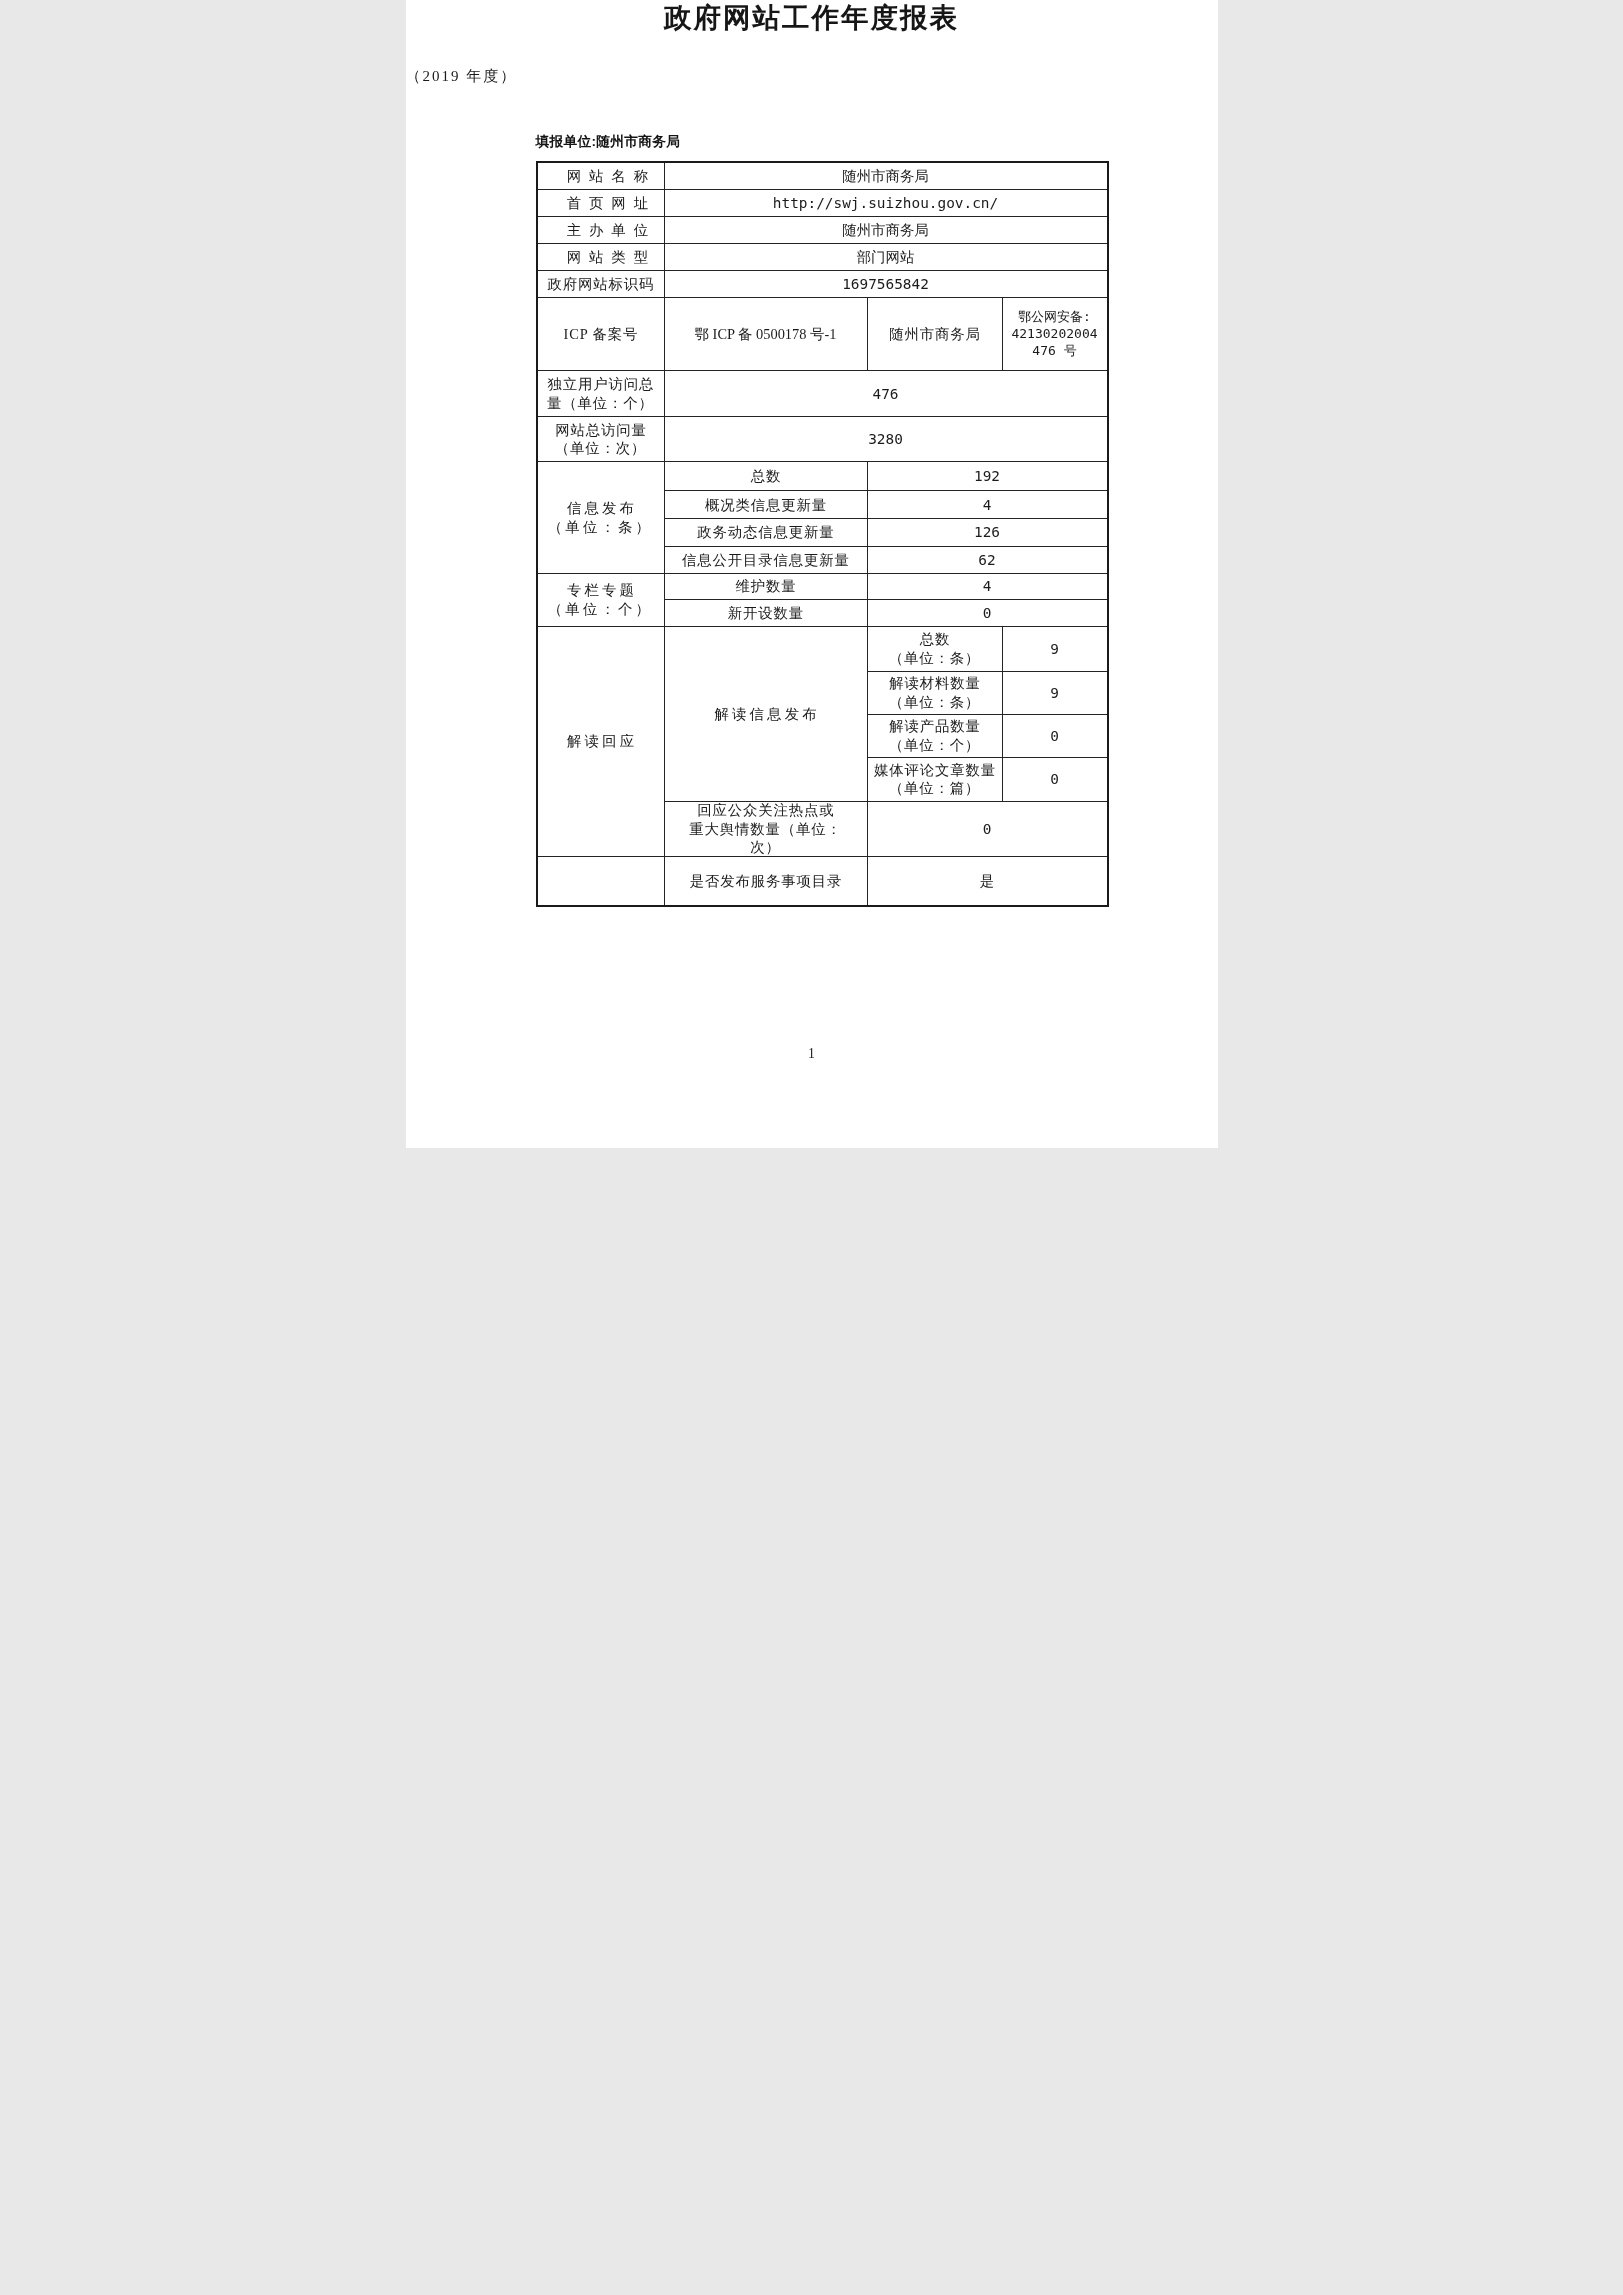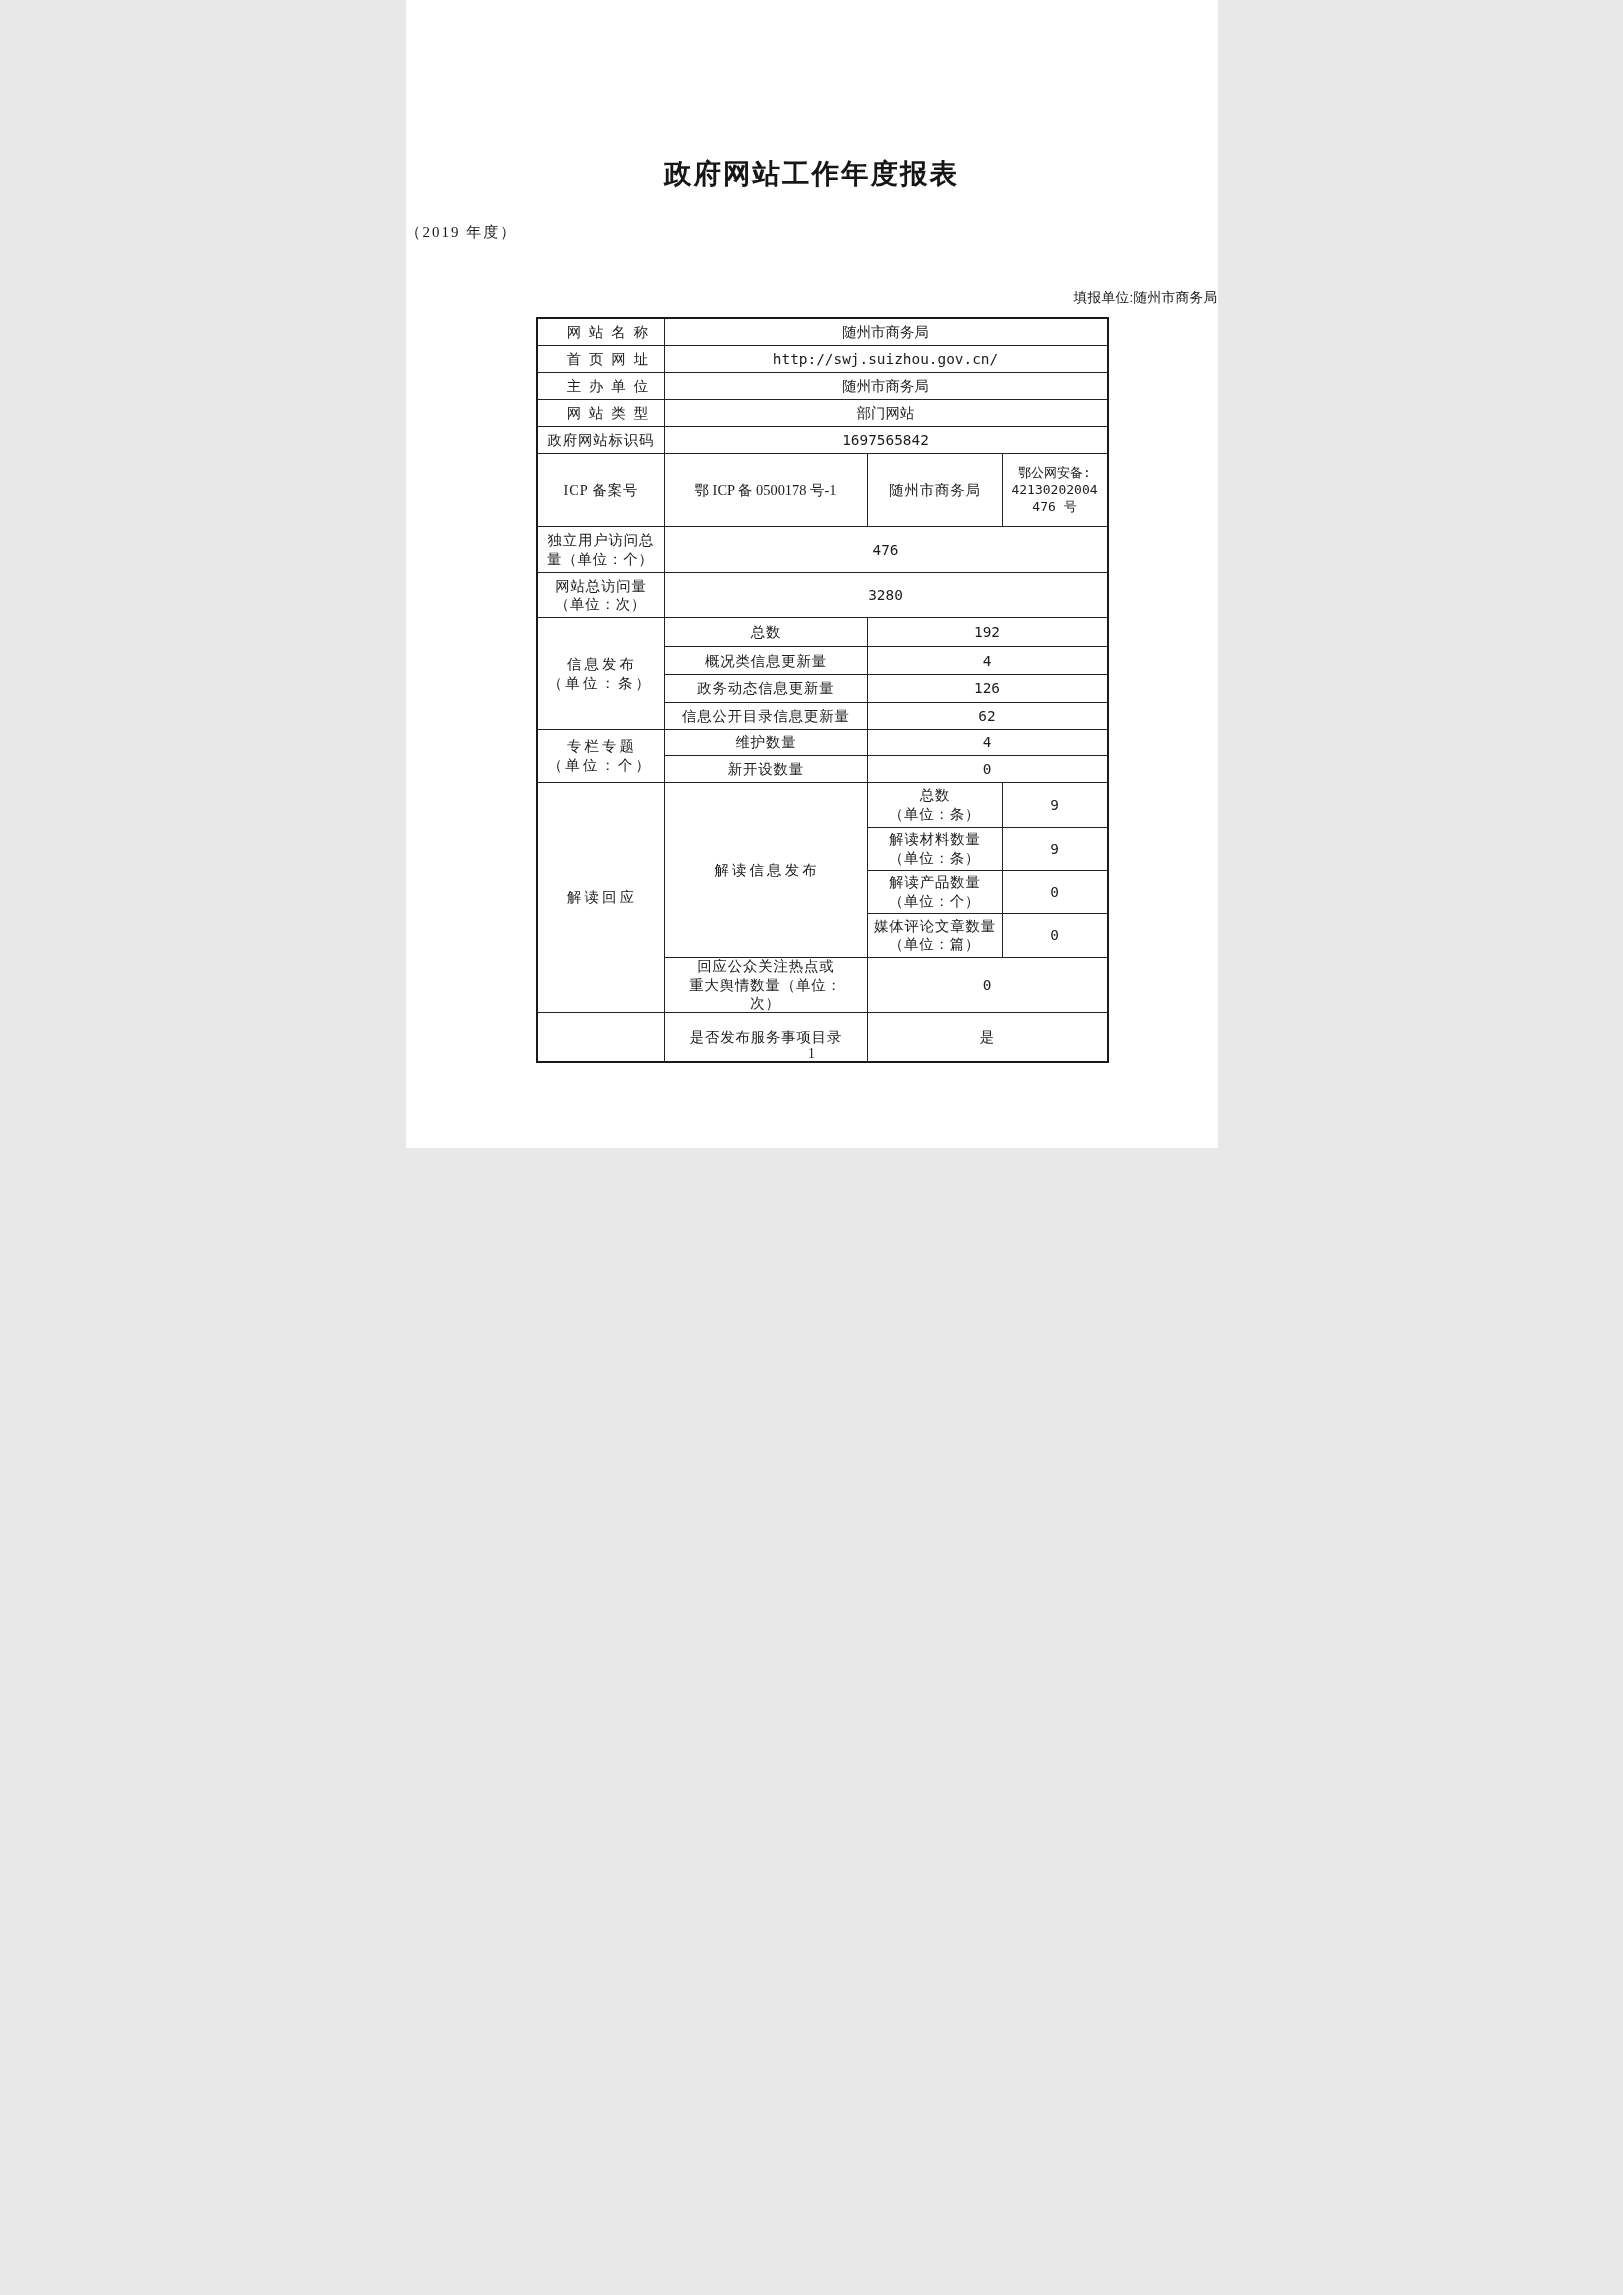--- a/index.html
+++ b/index.html
@@ -6,44 +6,42 @@
   .page{
     position:relative;
     width:812px;height:1148px;
     margin:0 auto;
     background:#ffffff;
     font-family:"Liberation Serif","DejaVu Serif",serif;
     color:#1b1b1b;
     overflow:hidden;
   }
   .title{
-    margin:17px;
-    padding-top:139px;
+    margin:0;
     text-align:center;
     font-family:"Liberation Sans","DejaVu Sans",sans-serif;
     font-weight:900;
     font-size:27.5px;
     letter-spacing:2px;
     color:#161616;
   }
   .subtitle{
     margin-top:31px;
     text-align:left;
     font-size:15px;
     letter-spacing:2px;
     color:#1b1b1b;
   }
   .unit{
     margin:47px 0 9.8px 130px;
     font-family:"Liberation Sans","DejaVu Sans",sans-serif;
-    font-weight:normal;
+    font-weight:bold;
     font-size:13.7px;
     letter-spacing:0.3px;
     color:#141414;
-    text-align:right;
   }
   .tbl{
     margin-left:130px;
     width:569px;
     border:2px solid #1a1a1a;
     display:grid;
     grid-template-columns:127px 203px 135px 104px;
     grid-template-rows:27.5px 27px 27px 27px 27px 73px 46px 45px 29px 28px 27.5px 27px 26px 27px 45px 43px 43px 44px 55px 48px;
     background:#fff;
   }

